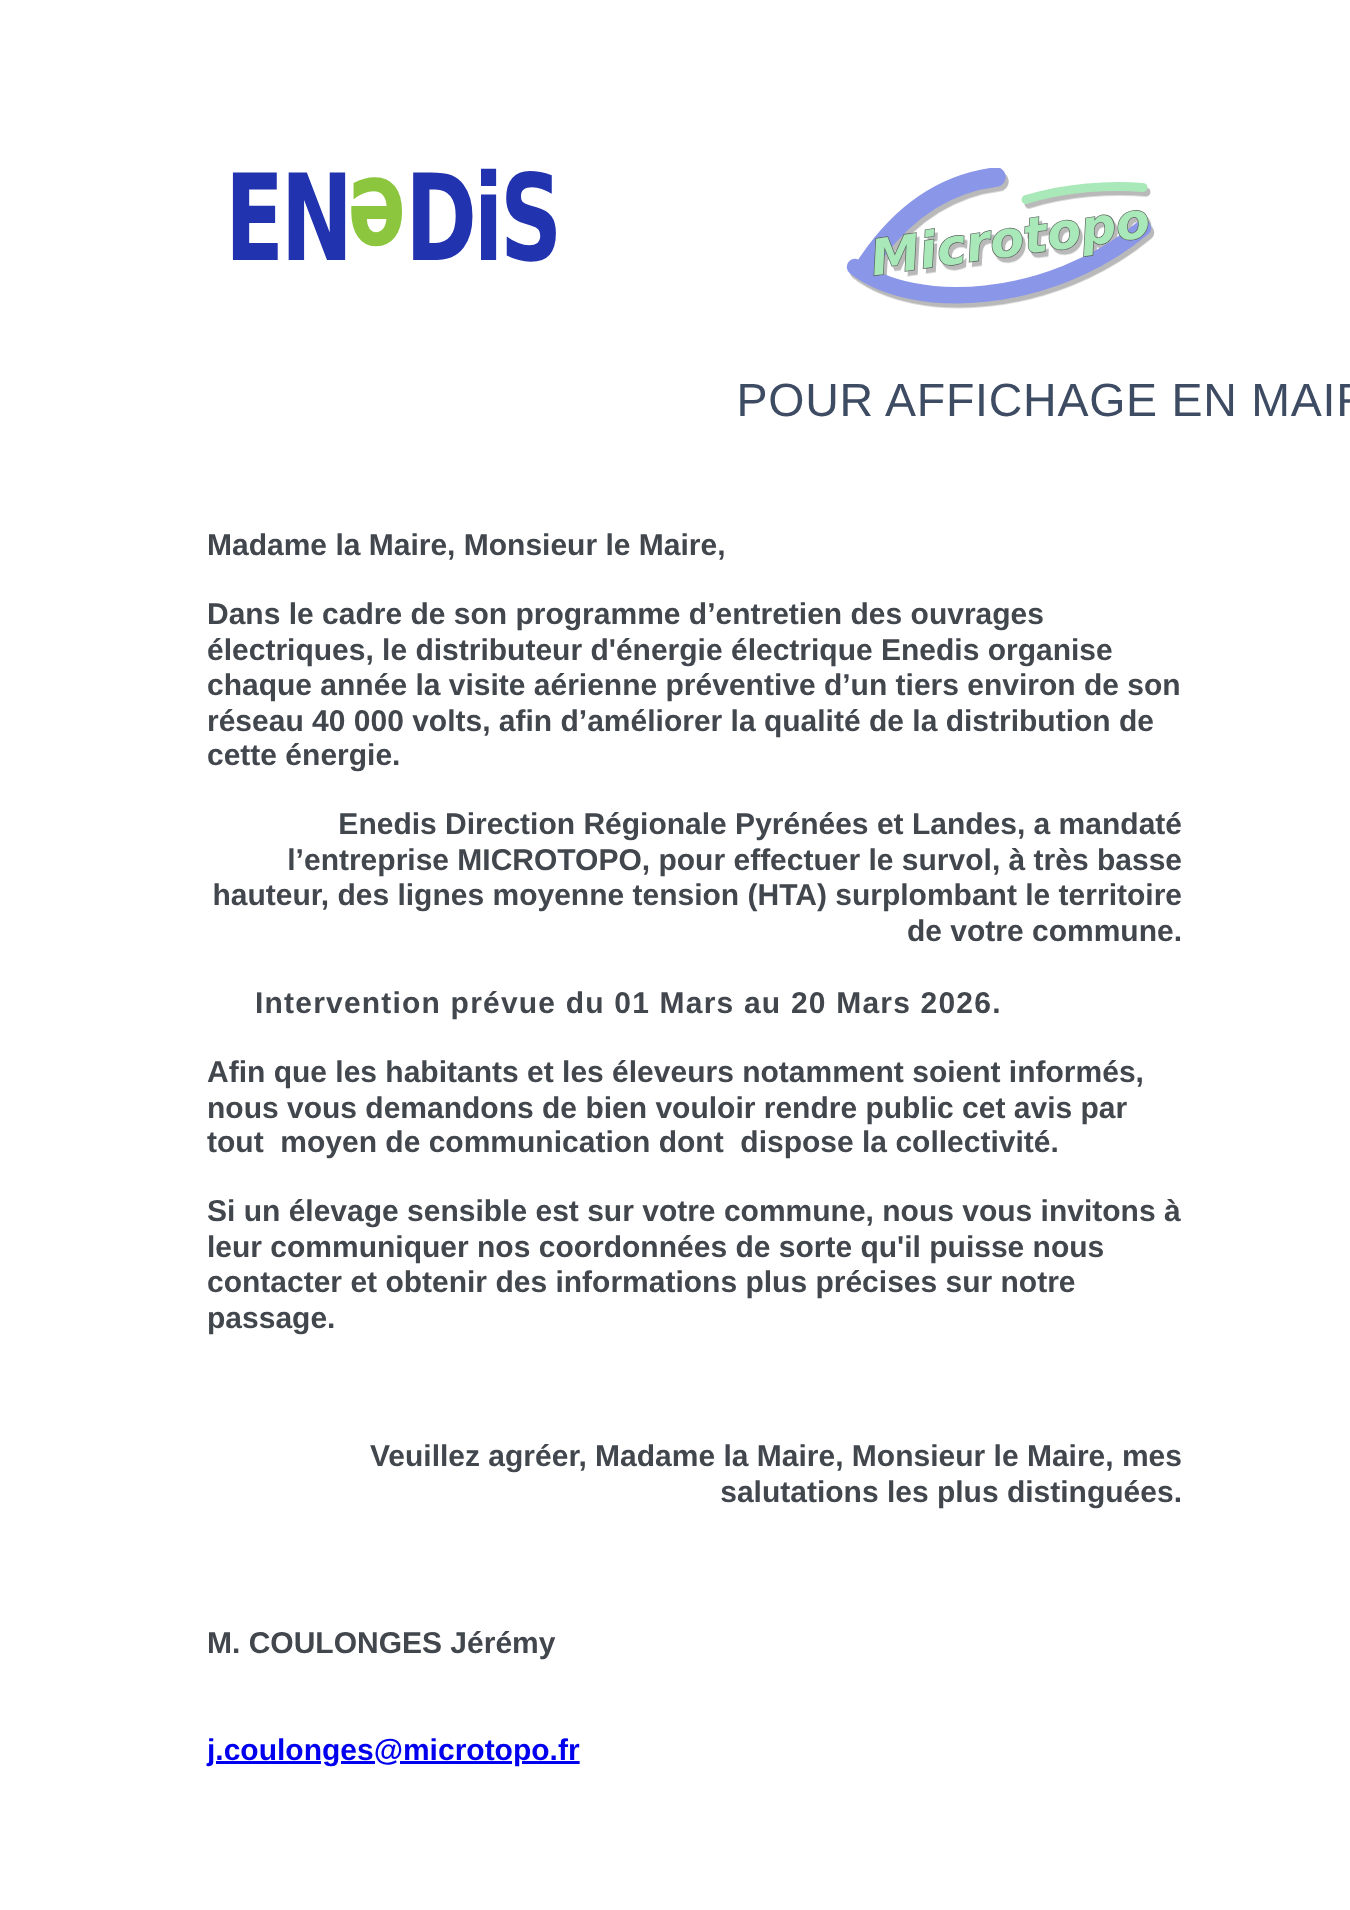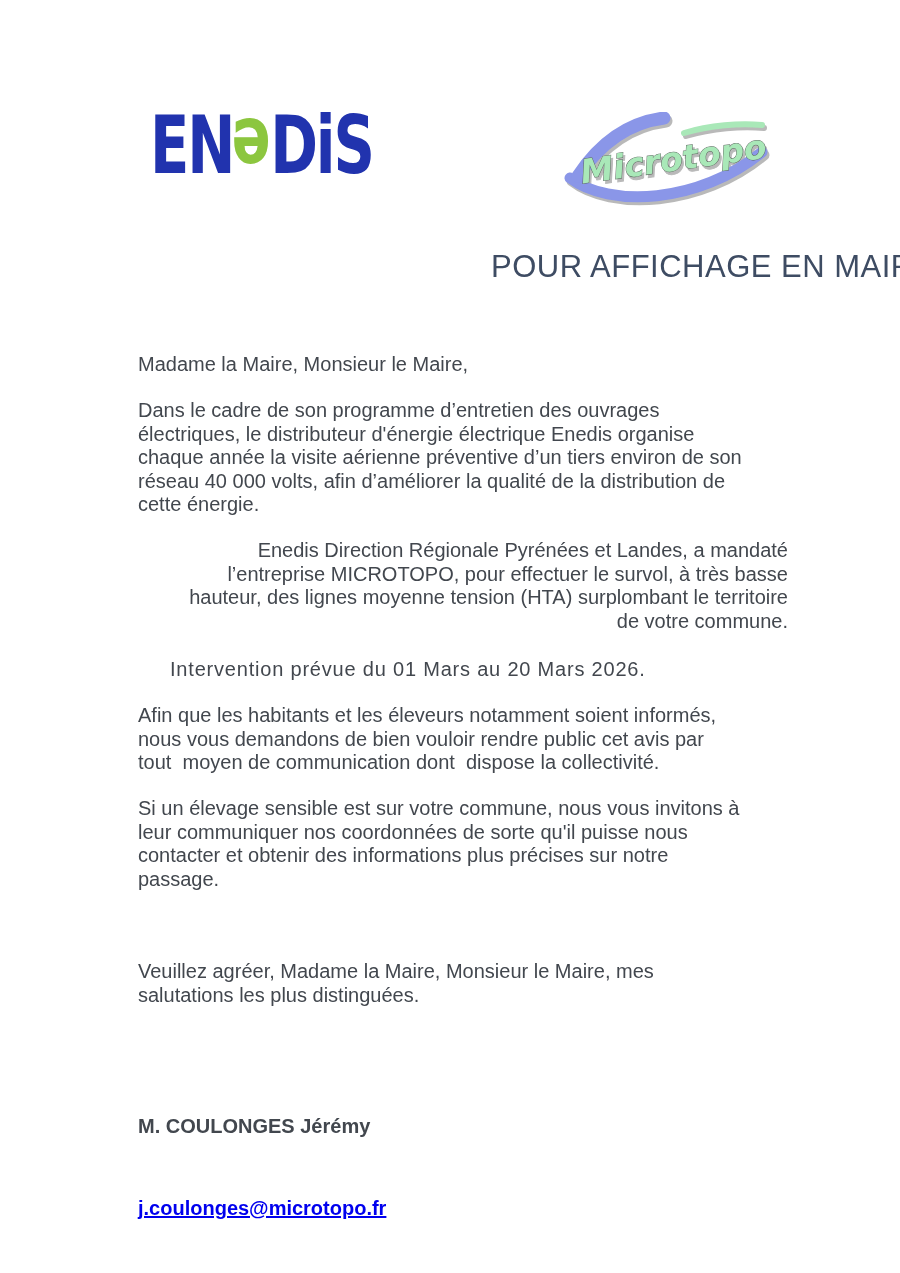--- a/index.html
+++ b/index.html
@@ -70,33 +70,33 @@
     left: 138px;
     top: 353px;
     width: 650px;
     font-size: 20px;
     line-height: 23.5px;
     color: #42474e;
   }
   .letter-body p {
     margin: 0 0 22.5px 0;
     white-space: pre-wrap;
+    font-weight: bold;
   }
   p.after-mandate   { margin-bottom: 25px; text-align: right; }
   p.indent          { padding-left: 32px; letter-spacing: 0.8px; }
   p.before-closing  { margin-bottom: 69px; }
-  p.closing         { margin-bottom: 61px; }
+  p.closing         { margin-bottom: 31px; text-align: right; }
   .signature {
     white-space: pre-wrap;
   }
   .signature .sig-line { display: block; font-weight: bold; }
   a.email-link {
     color: #0000ee;
     text-decoration: underline;
-    margin-top: 11px;
   }
 </style>
 </head>
 <body>
 
 <div class="page">
 
   <div class="enedis-wordmark">
     <span>EN</span><span class="green-e">e</span><span>DiS</span>
   </div>

